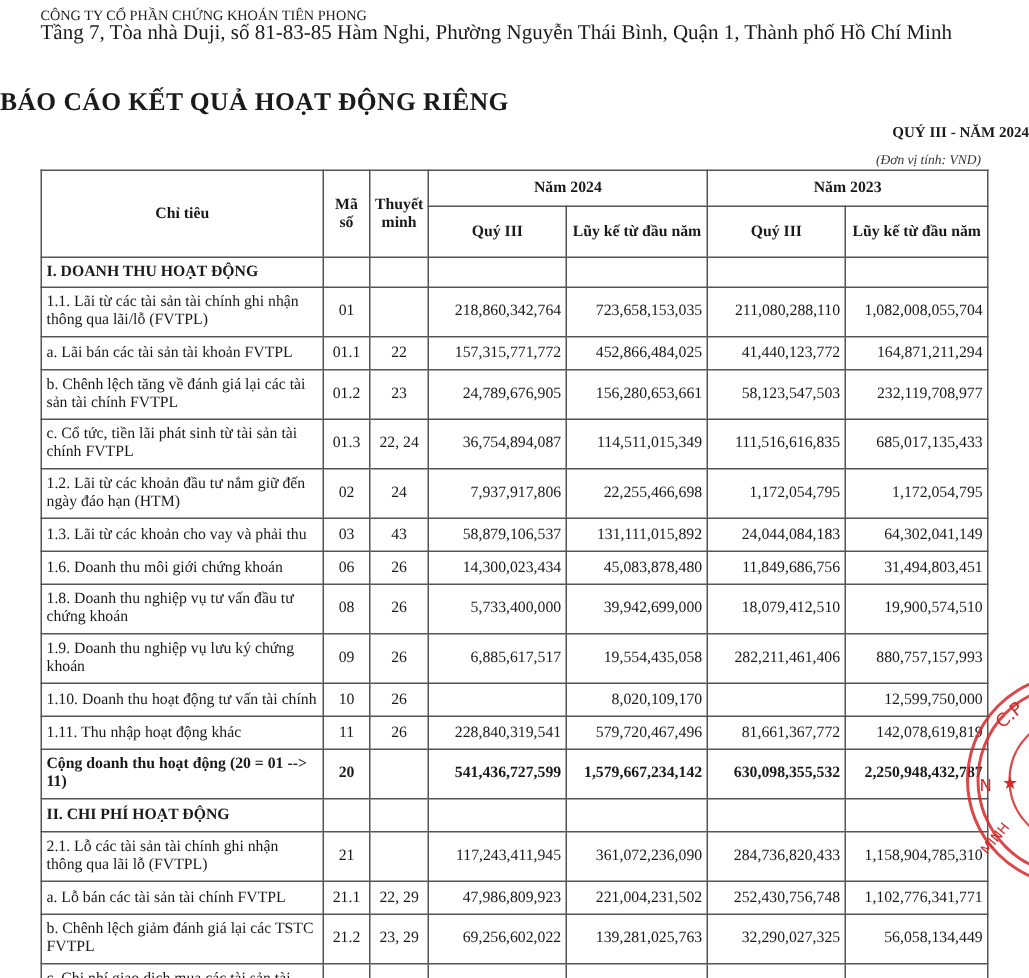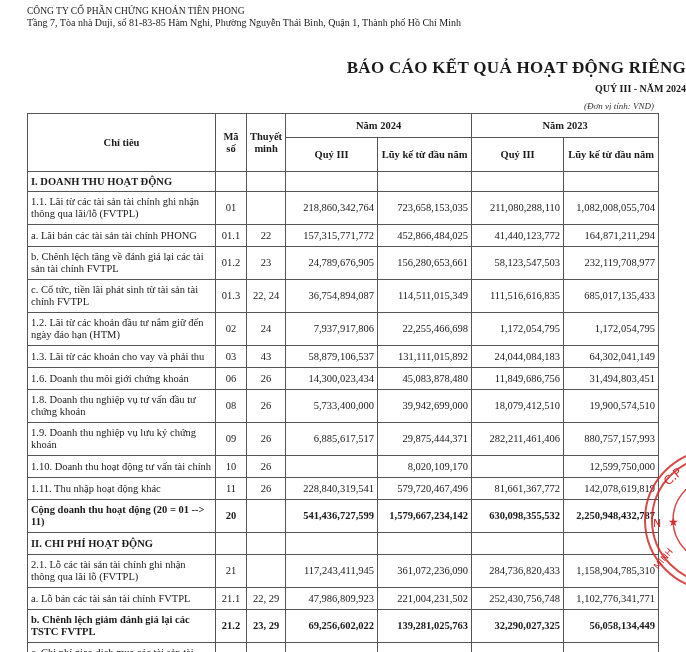--- a/index.html
+++ b/index.html
@@ -4,22 +4,22 @@
 <style>
   html, body { margin: 0; padding: 0; }
   body {
     width: 686px; height: 652px; overflow: hidden;
     background: #ffffff;
     font-family: "Liberation Serif", "DejaVu Serif", serif;
     color: #1a1a1a;
     position: relative;
   }
   .company { position: absolute; left: 27px; top: 6px; font-size: 9.5px; line-height: 11px; }
-  .address { position: absolute; left: 27px; top: 17px; font-size: 10px; line-height: 11px; }
-  .title { position: absolute; left: 0; width: 686px; top: 58px; text-align: right; font-size: 17px; font-weight: bold; letter-spacing: 0.3px; }
+  .address { position: absolute; left: 27px; top: 17px; font-size: 14px; line-height: 11px; }
+  .title { position: absolute; left: 0; width: 686px; top: 58px; text-align: left; font-size: 17px; font-weight: bold; letter-spacing: 0.3px; }
   .subtitle { position: absolute; left: 0; width: 686px; top: 83px; text-align: right; font-size: 10px; font-weight: bold; }
   .unit { position: absolute; right: 32px; top: 101px; font-size: 9px; font-style: italic; color: #333; }
   table.report {
     position: absolute; left: 27px; top: 113px;
     border-collapse: collapse; table-layout: fixed;
     font-size: 10.5px; line-height: 12px;
   }
   table.report td, table.report th {
     border: 1px solid #555;
     padding: 0 3px;
@@ -84,21 +84,21 @@
       <tr style="height: 33px;">
         <td class="c-name">1.1. Lãi từ các tài sản tài chính ghi nhận thông qua lãi/lỗ (FVTPL)</td>
         <td class="c-code">01</td>
         <td class="c-note"></td>
         <td class="c-num thick-l">218,860,342,764</td>
         <td class="c-num">723,658,153,035</td>
         <td class="c-num thick-l">211,080,288,110</td>
         <td class="c-num">1,082,008,055,704</td>
       </tr>
       <tr style="height: 22px;">
-        <td class="c-name">a. Lãi bán các tài sản tài chính PHONG</td>
+        <td class="c-name">a. Lãi bán các tài sản tài khoản FVTPL</td>
         <td class="c-code">01.1</td>
         <td class="c-note">22</td>
         <td class="c-num thick-l">157,315,771,772</td>
         <td class="c-num">452,866,484,025</td>
         <td class="c-num thick-l">41,440,123,772</td>
         <td class="c-num">164,871,211,294</td>
       </tr>
       <tr style="height: 33px;">
         <td class="c-name">b. Chênh lệch tăng về đánh giá lại các tài sản tài chính FVTPL</td>
         <td class="c-code">01.2</td>
@@ -151,21 +151,21 @@
         <td class="c-num thick-l">5,733,400,000</td>
         <td class="c-num">39,942,699,000</td>
         <td class="c-num thick-l">18,079,412,510</td>
         <td class="c-num">19,900,574,510</td>
       </tr>
       <tr style="height: 33px;">
         <td class="c-name">1.9. Doanh thu nghiệp vụ lưu ký chứng khoán</td>
         <td class="c-code">09</td>
         <td class="c-note">26</td>
         <td class="c-num thick-l">6,885,617,517</td>
-        <td class="c-num">29,875,444,371</td>
+        <td class="c-num">19,554,435,058</td>
         <td class="c-num thick-l">282,211,461,406</td>
         <td class="c-num">880,757,157,993</td>
       </tr>
       <tr style="height: 22px;">
         <td class="c-name">1.10. Doanh thu hoạt động tư vấn tài chính</td>
         <td class="c-code">10</td>
         <td class="c-note">26</td>
         <td class="c-num thick-l"></td>
         <td class="c-num">8,020,109,170</td>
         <td class="c-num thick-l"></td>
@@ -209,21 +209,21 @@
       </tr>
       <tr style="height: 22px;">
         <td class="c-name">a. Lỗ bán các tài sản tài chính FVTPL</td>
         <td class="c-code">21.1</td>
         <td class="c-note">22, 29</td>
         <td class="c-num thick-l">47,986,809,923</td>
         <td class="c-num">221,004,231,502</td>
         <td class="c-num thick-l">252,430,756,748</td>
         <td class="c-num">1,102,776,341,771</td>
       </tr>
-      <tr style="height: 33px; font-weight: bold;">
+      <tr style="height: 33px;">
         <td class="c-name">b. Chênh lệch giảm đánh giá lại các TSTC FVTPL</td>
         <td class="c-code">21.2</td>
         <td class="c-note">23, 29</td>
         <td class="c-num thick-l">69,256,602,022</td>
         <td class="c-num">139,281,025,763</td>
         <td class="c-num thick-l">32,290,027,325</td>
         <td class="c-num">56,058,134,449</td>
       </tr>
       <tr style="height: 33px;">
         <td class="c-name">c. Chi phí giao dịch mua các tài sản tài chính FVTPL</td>

